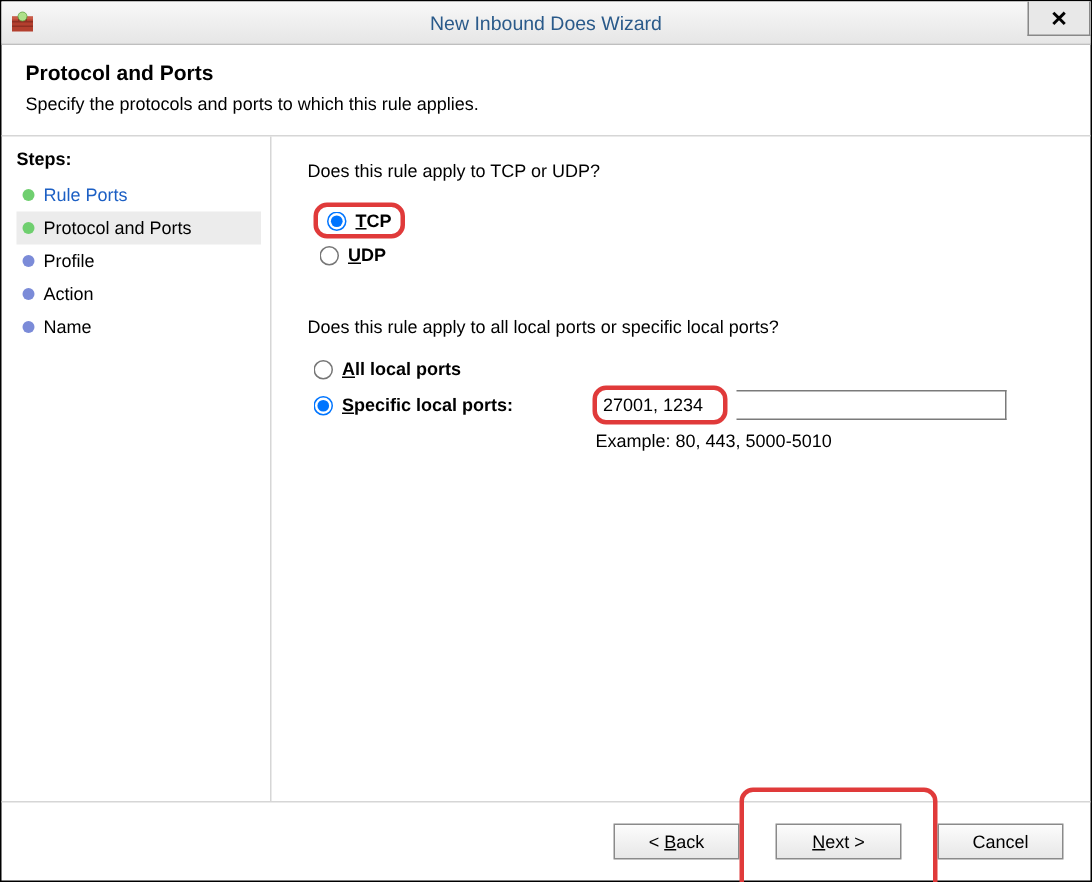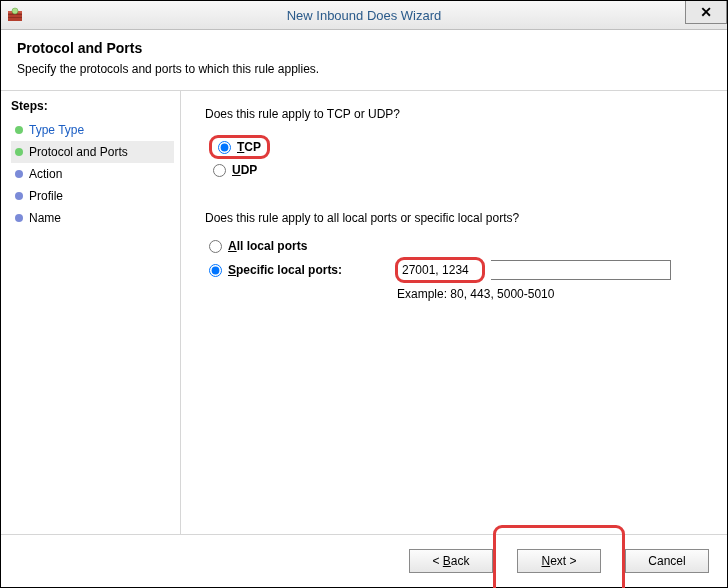--- a/index.html
+++ b/index.html
@@ -207,33 +207,33 @@
     <div class="desc">Specify the protocols and ports to which this rule applies.</div>
   </div>
 
   <div class="body-area">
 
     <div class="sidebar">
       <span class="steps-label">Steps:</span>
 
       <div class="step done">
         <span class="bullet"></span>
-        <span class="lbl">Type Type</span>
+        <span class="lbl">Rule Ports</span>
       </div>
       <div class="step current">
         <span class="bullet"></span>
         <span class="lbl">Protocol and Ports</span>
       </div>
       <div class="step future">
         <span class="bullet"></span>
+        <span class="lbl">Profile</span>
+      </div>
+      <div class="step future">
+        <span class="bullet"></span>
         <span class="lbl">Action</span>
-      </div>
-      <div class="step future">
-        <span class="bullet"></span>
-        <span class="lbl">Profile</span>
       </div>
       <div class="step future">
         <span class="bullet"></span>
         <span class="lbl">Name</span>
       </div>
     </div>
 
     <div class="content">
       <p class="q">Does this rule apply to TCP or UDP?</p>
 

